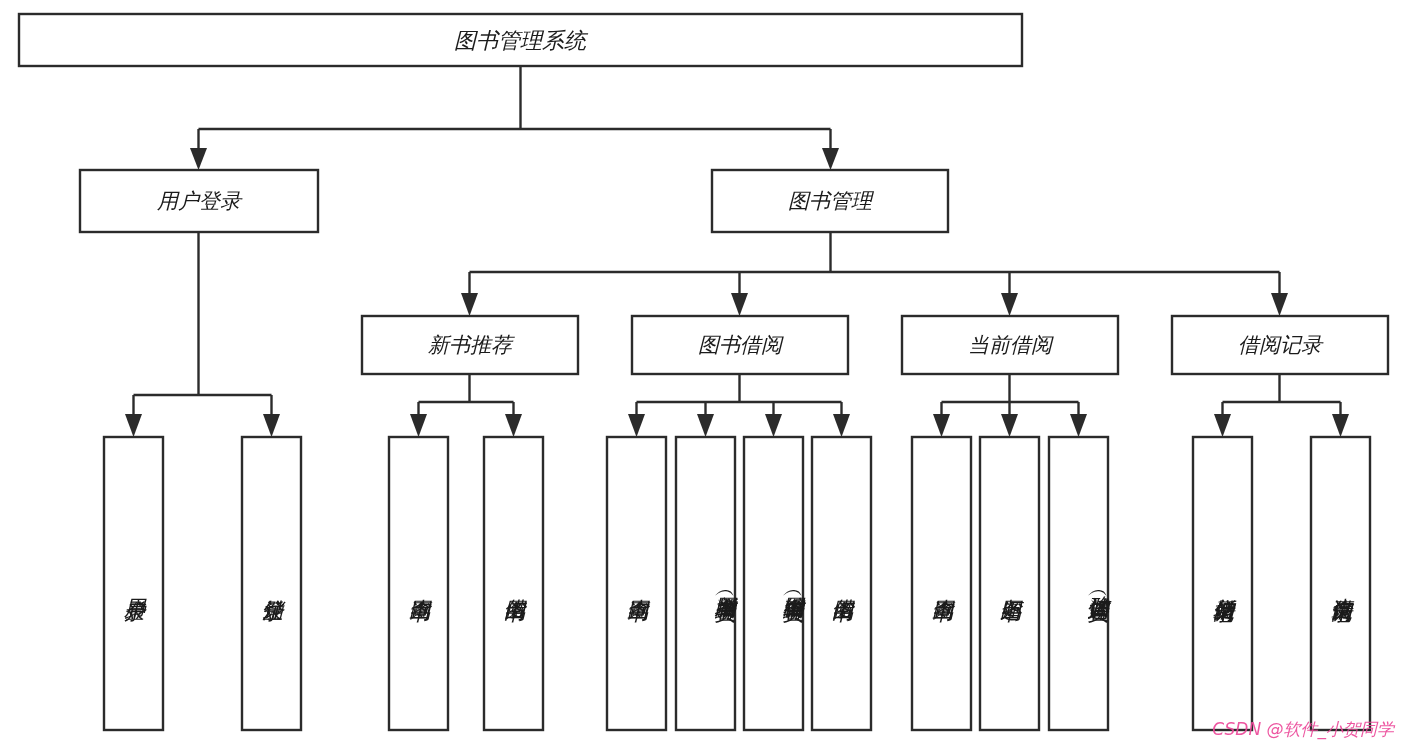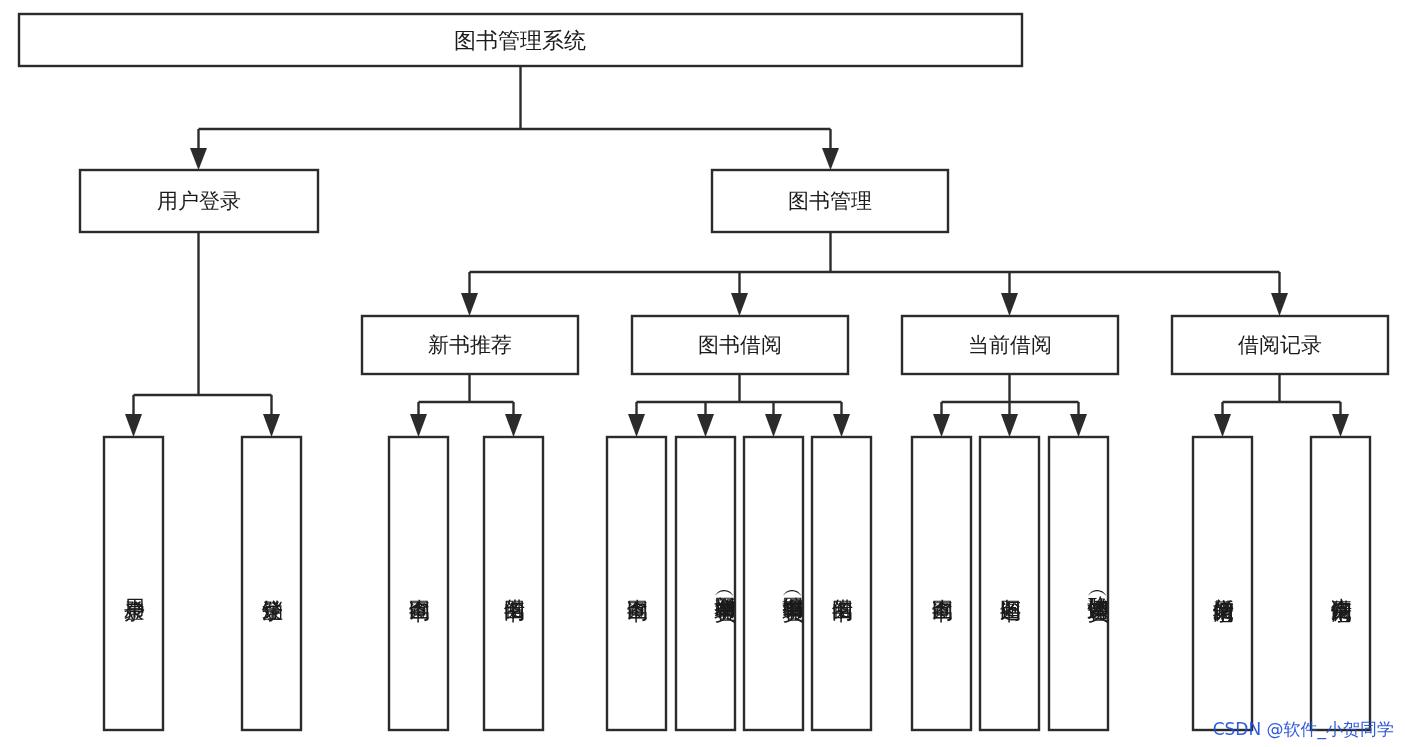--- a/index.html
+++ b/index.html
@@ -11,20 +11,21 @@
     width: 1405px;
     height: 747px;
     overflow: hidden;
     font-family: "DejaVu Sans", "Liberation Sans", sans-serif;
   }
   #diagram-root {
     position: relative;
     width: 1404px;
     height: 747px;
     background: #ffffff;
+    font-style: italic;
   }
   svg#tree-svg {
     position: absolute;
     left: 0;
     top: 0;
     width: 1405px;
     height: 747px;
     display: block;
   }
   .node-box {
@@ -70,21 +71,21 @@
     justify-content: center;
     white-space: nowrap;
     pointer-events: none;
   }
   #watermark {
     position: absolute;
     right: 10px;
     bottom: 6px;
     font-family: "DejaVu Sans", "Liberation Sans", sans-serif;
     font-size: 17px;
-    color: #1d4ed8;
+    color: #ec4899;
     opacity: 0.92;
     white-space: nowrap;
   }
 </style>
 </head>
 <body>
 
 <div id="diagram-root">
 
   <svg id="tree-svg" viewBox="0 0 1405 747">

